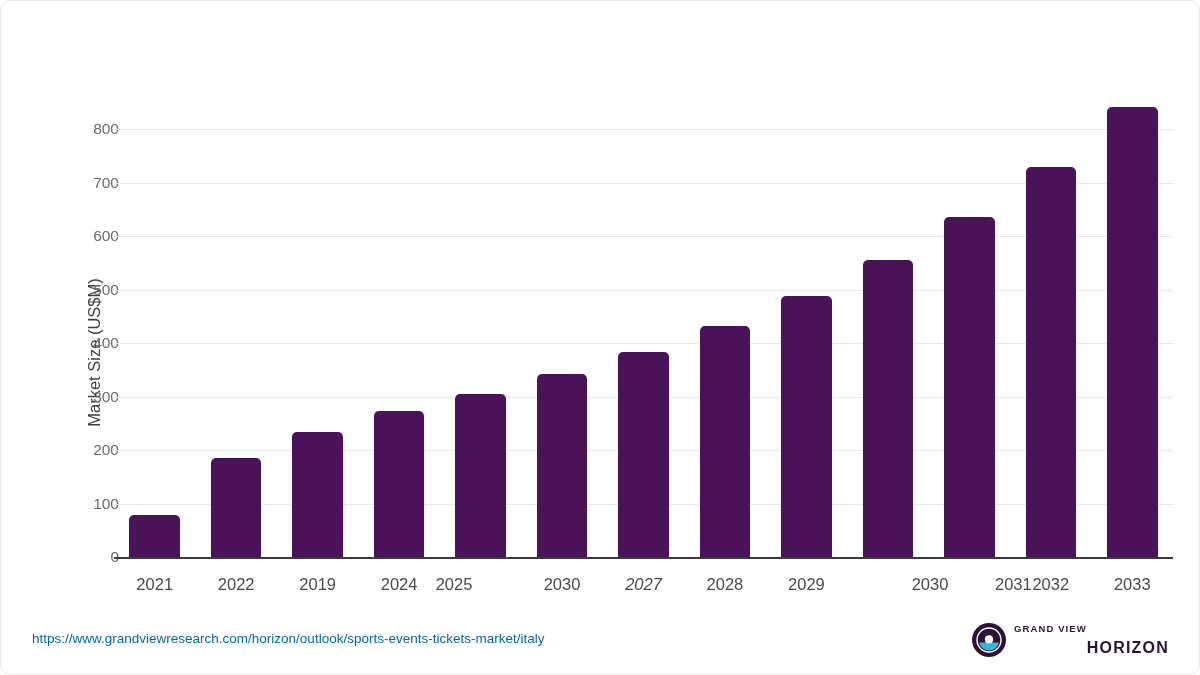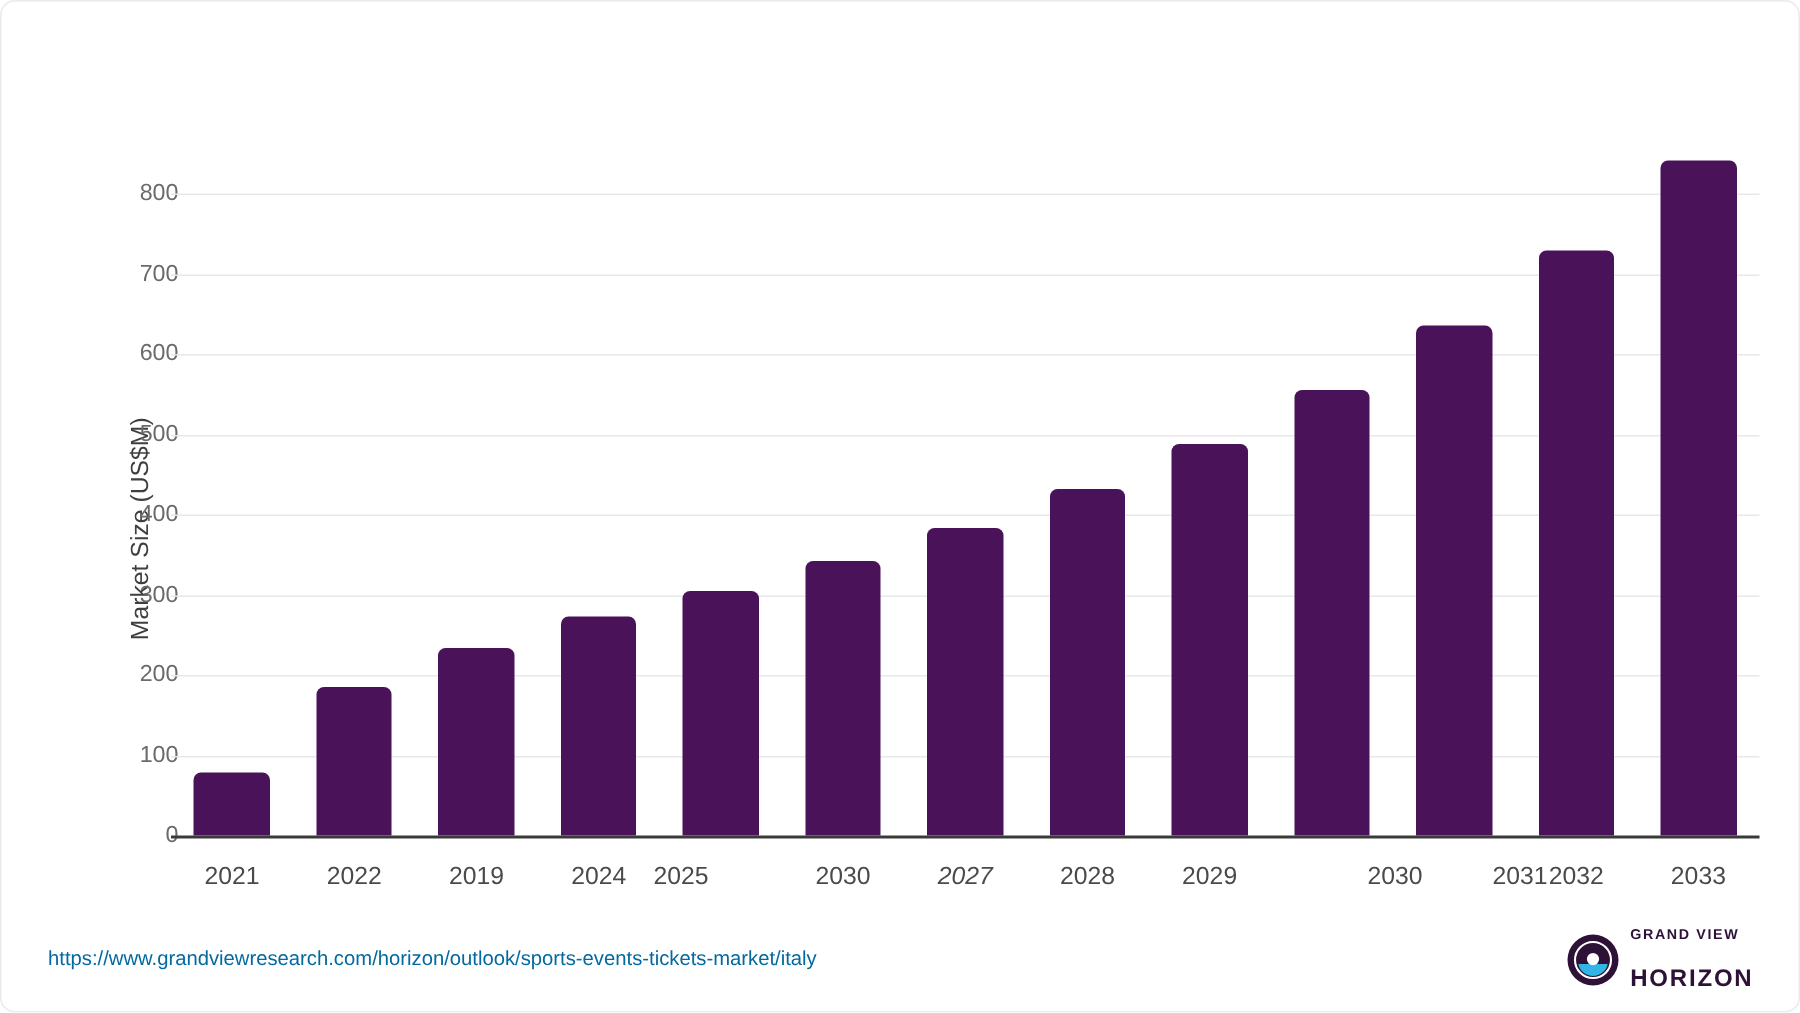--- a/index.html
+++ b/index.html
@@ -133,21 +133,21 @@
     width: 34px;
     height: 34px;
     border-radius: 50%;
     background: #2e1137;
     display: flex;
     align-items: center;
     justify-content: center;
   }
   #logo-text {
     display: flex;
-    flex-direction: column;
+    flex-direction: row;
     line-height: 1.05;
   }
   #logo-text .l1 {
     font-size: 9.5px;
     letter-spacing: 1.1px;
     color: #2e1137;
     font-weight: bold;
   }
   #logo-text .l2 {
     font-size: 16px;

